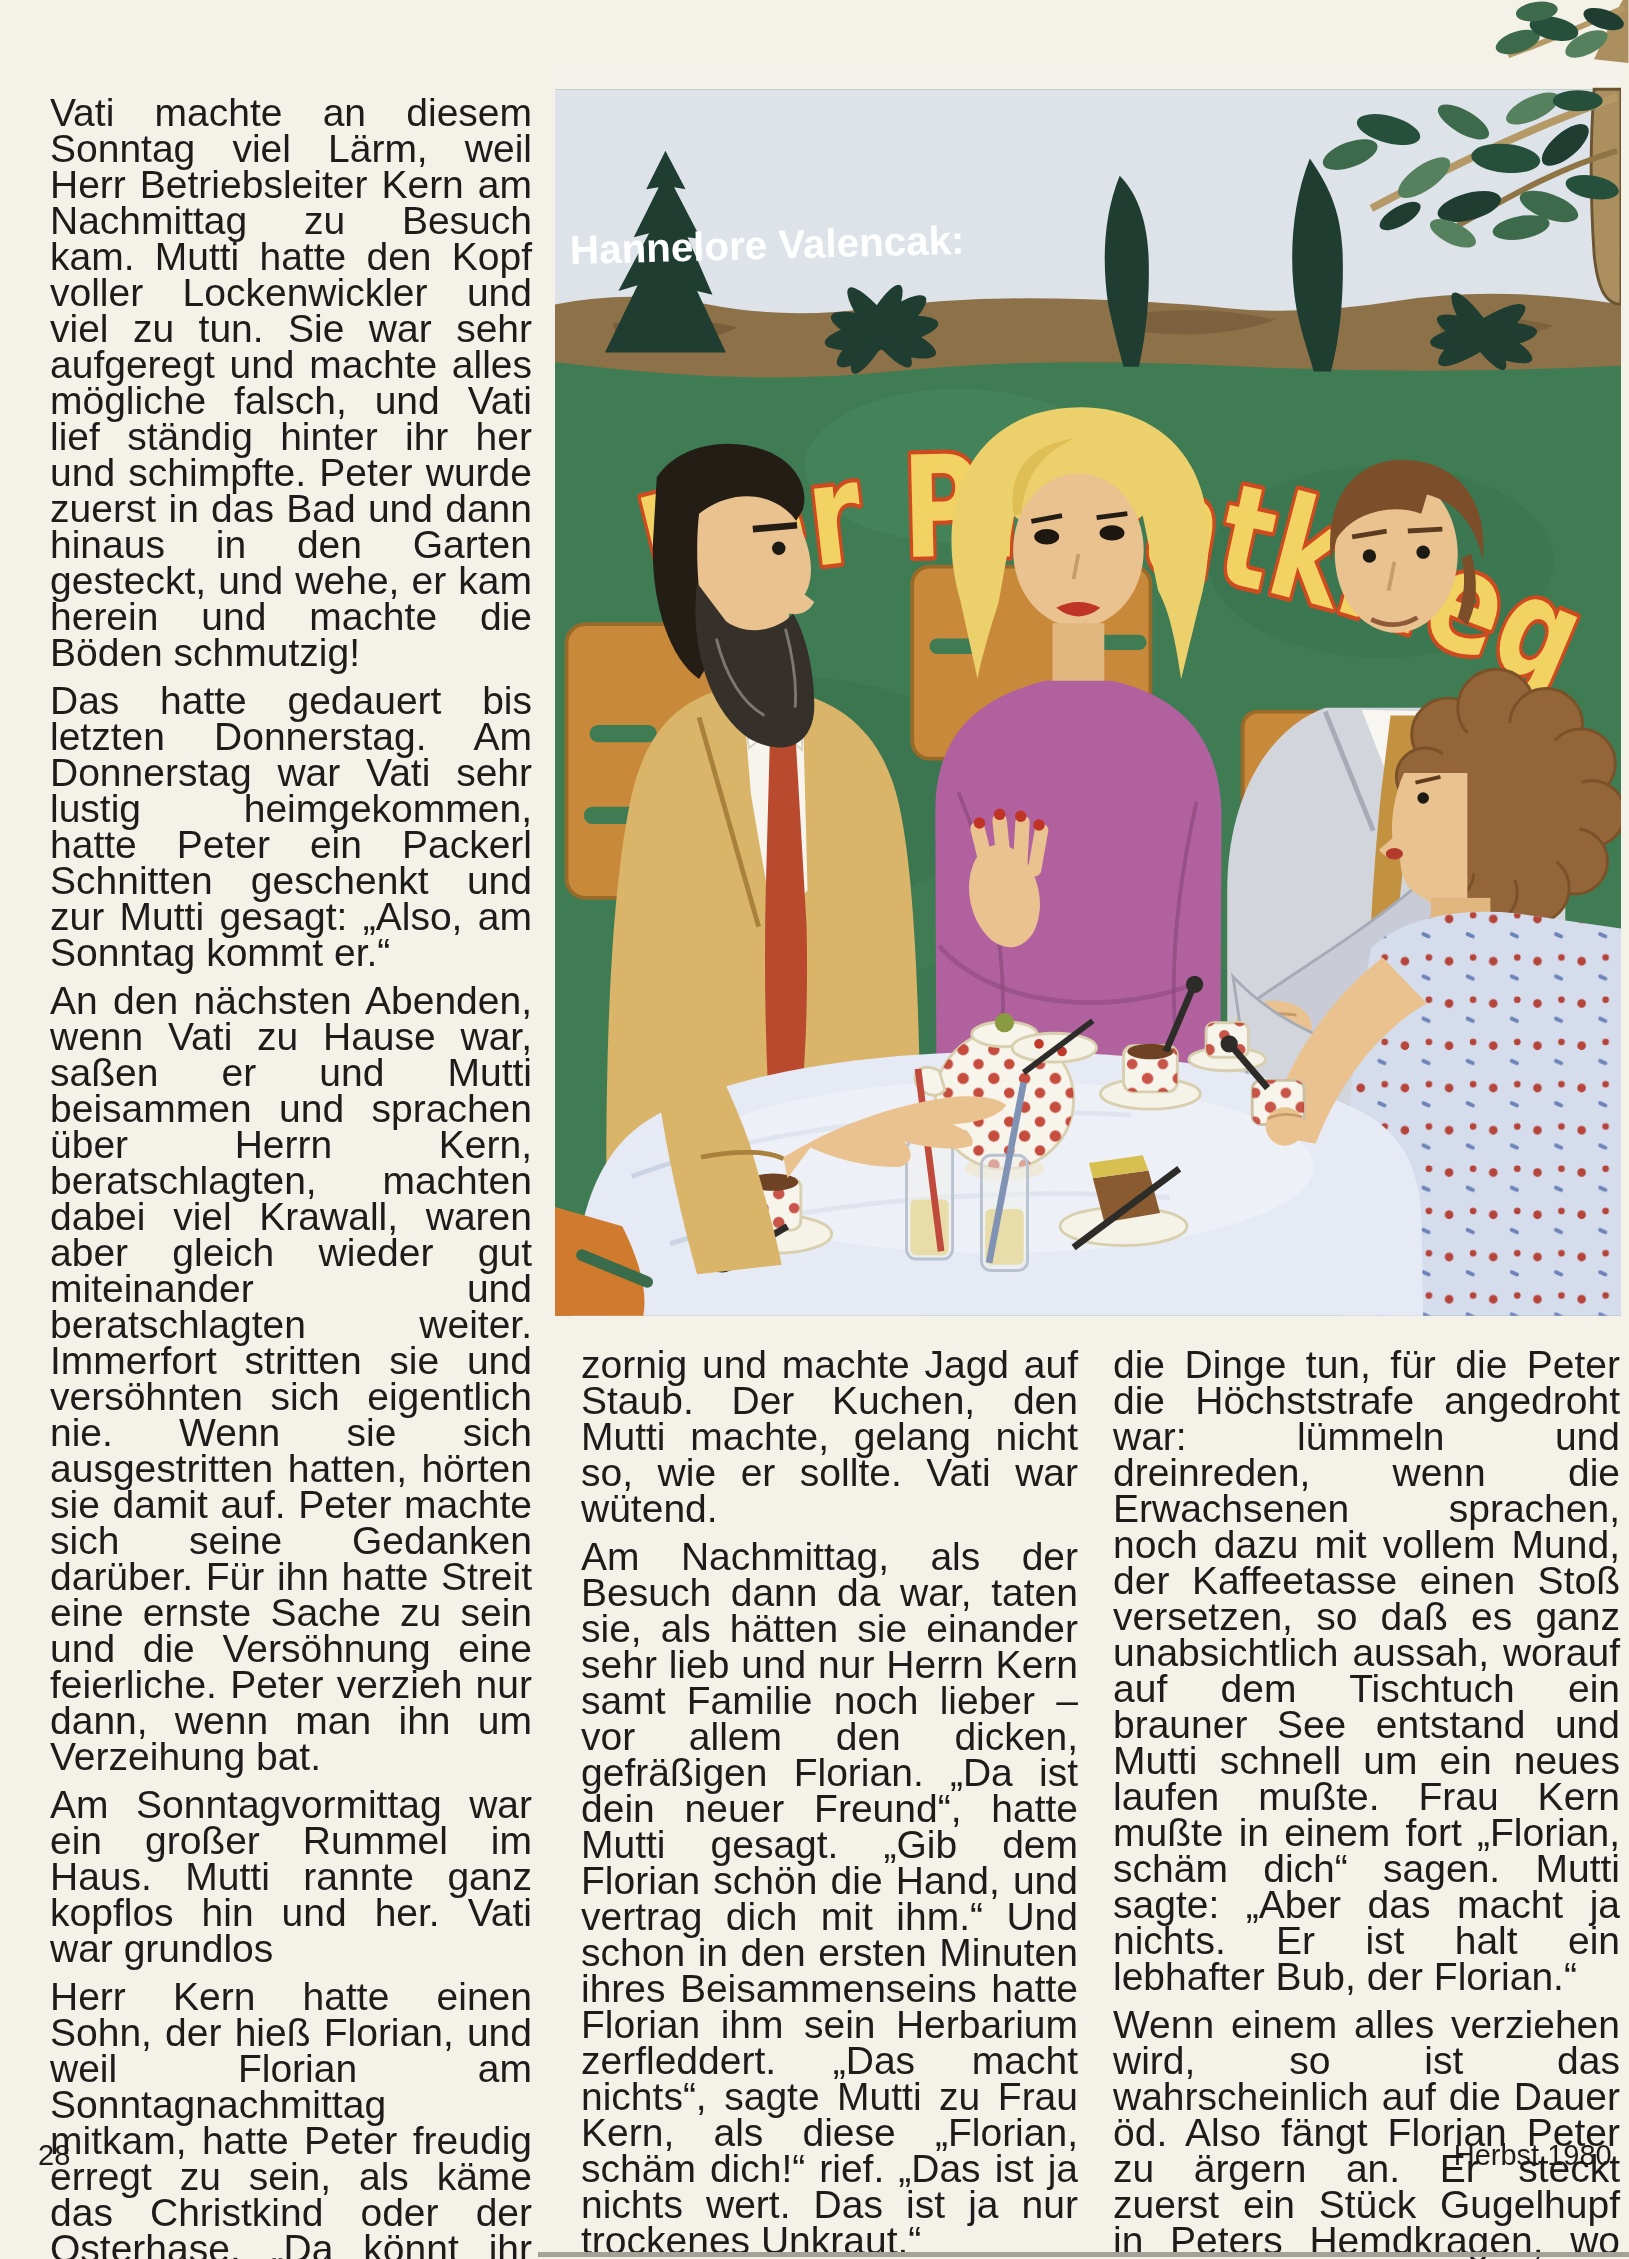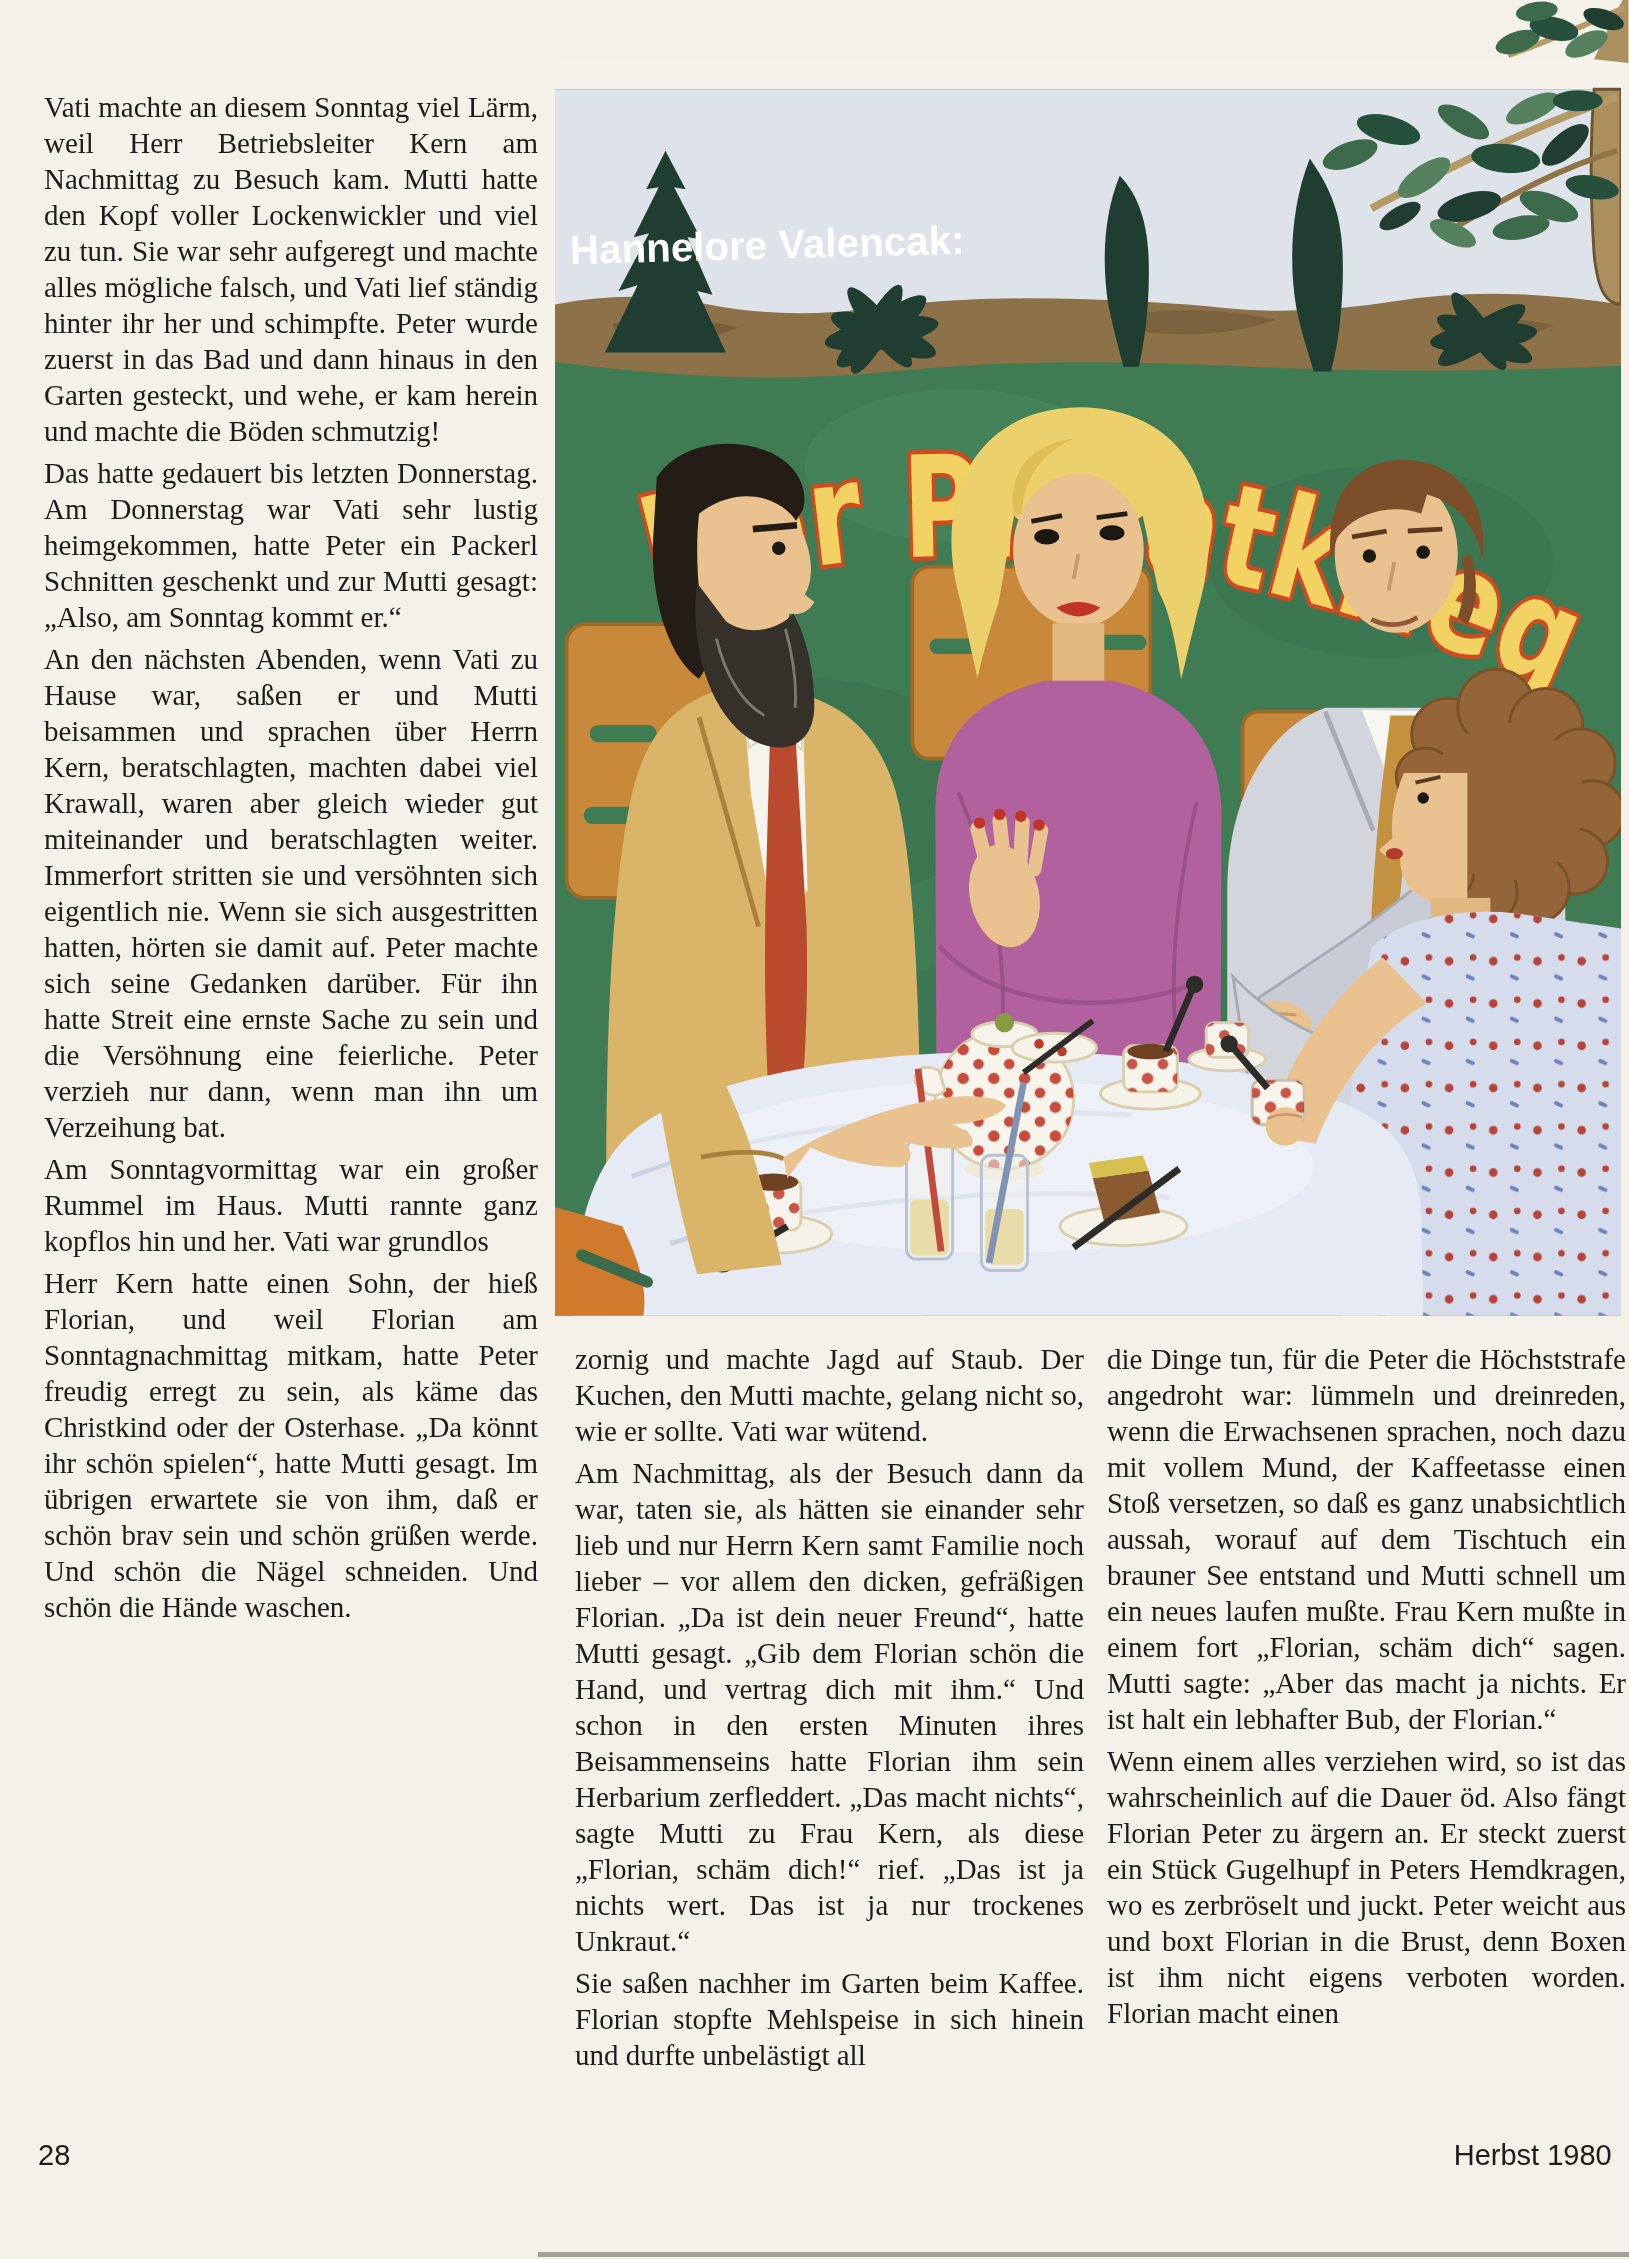--- a/index.html
+++ b/index.html
@@ -2,21 +2,21 @@
 <html lang="de"><head>
 <meta charset="utf-8">
 <style>
   html,body{margin:0;padding:0;background:#888;}
   .page{
     position:relative;width:1629px;height:2260px;
     background:#f3f1e8;overflow:hidden;
     font-family:"Liberation Sans", sans-serif;color:#1d1c1a;
   }
   .col{position:absolute;}
-  .col p{margin:6px;text-align:justify;font-size:29px;line-height:36px;font-family:Liberation Serif, serif;}
+  .col p{margin:12px;text-align:justify;font-size:39px;line-height:36px;}
   .col-left{left:38px;top:83px;width:506px;}
   .col-mid{left:569px;top:1335px;width:521px;}
   .col-right{left:1101px;top:1335px;width:531px;}
   .gap{margin-top:38px;}
   .footer{position:absolute;font-size:29px;}
   .footer-left{left:38px;top:2139px;}
   .footer-right{right:17.3px;top:2139px;margin-left:15px;}
   .illustration{position:absolute;left:555px;top:62px;width:1066px;height:1254px;}
   .corner-foliage{position:absolute;left:1479px;top:0px;width:150px;height:63px;}
   .scan-line{position:absolute;left:538px;top:2252px;width:1091px;height:4.8px;background:#a3a198;}

